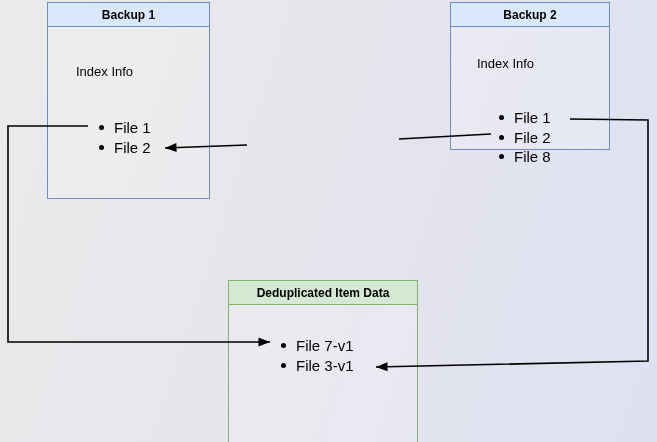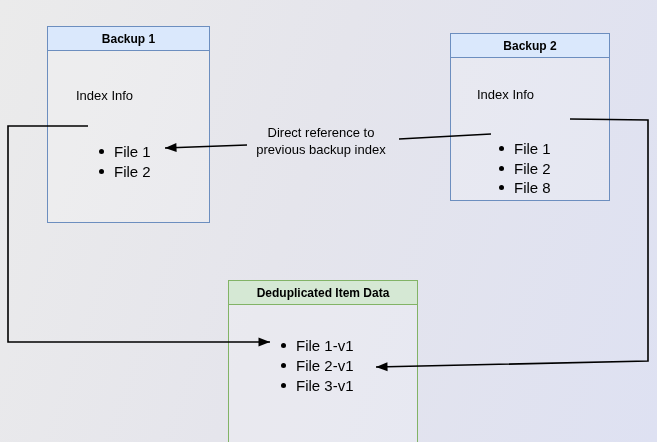--- a/index.html
+++ b/index.html
@@ -55,22 +55,22 @@
     border-bottom: 1px solid;
     display: flex;
     align-items: center;
     justify-content: center;
     font-size: 12px;
     font-weight: bold;
   }
   .blue  .box-header { background: var(--blue-fill);  border-color: var(--blue-border); }
   .green .box-header { background: var(--green-fill); border-color: var(--green-border); }
 
-  #backup1 { left: 47px;  top: 2px;   width: 163px; height: 197px; margin-top: 24px; }
-  #backup2 { left: 450px; top: 2px;   width: 160px; height: 168px; margin-top: 31px; }
+  #backup1 { left: 47px;  top: 2px;   width: 163px; height: 197px; }
+  #backup2 { left: 450px; top: 2px;   width: 160px; height: 148px; }
   #dedup   { left: 228px; top: 280px; width: 190px; height: 200px; }
 
   .body-label {
     position: absolute;
     font-size: 13px;
     line-height: 16px;
     white-space: nowrap;
   }
   #backup1 .body-label { left: 28px; top: 61px; }
   #backup2 .body-label { left: 26px; top: 53px; }
@@ -156,31 +156,23 @@
         <span>File 8</span>
       </div>
     </div>
   </div>
 
   <div class="box green" id="dedup">
     <div class="box-header">Deduplicated Item Data</div>
     <div class="file-list">
       <div class="file-row">
         <span class="dot"></span>
-        <span>File 1-v1</span>
-      </div>
-      <div class="file-row">
-        <span class="dot"></span>
-        <span>File 2-v1</span>
+        <span>File 7-v1</span>
       </div>
       <div class="file-row">
         <span class="dot"></span>
         <span>File 3-v1</span>
       </div>
     </div>
   </div>
 
-  <div class="annotation">
-    <div>Direct reference to</div>
-    <div>previous backup index</div>
-  </div>
 
 </div>
 
 </body></html>

